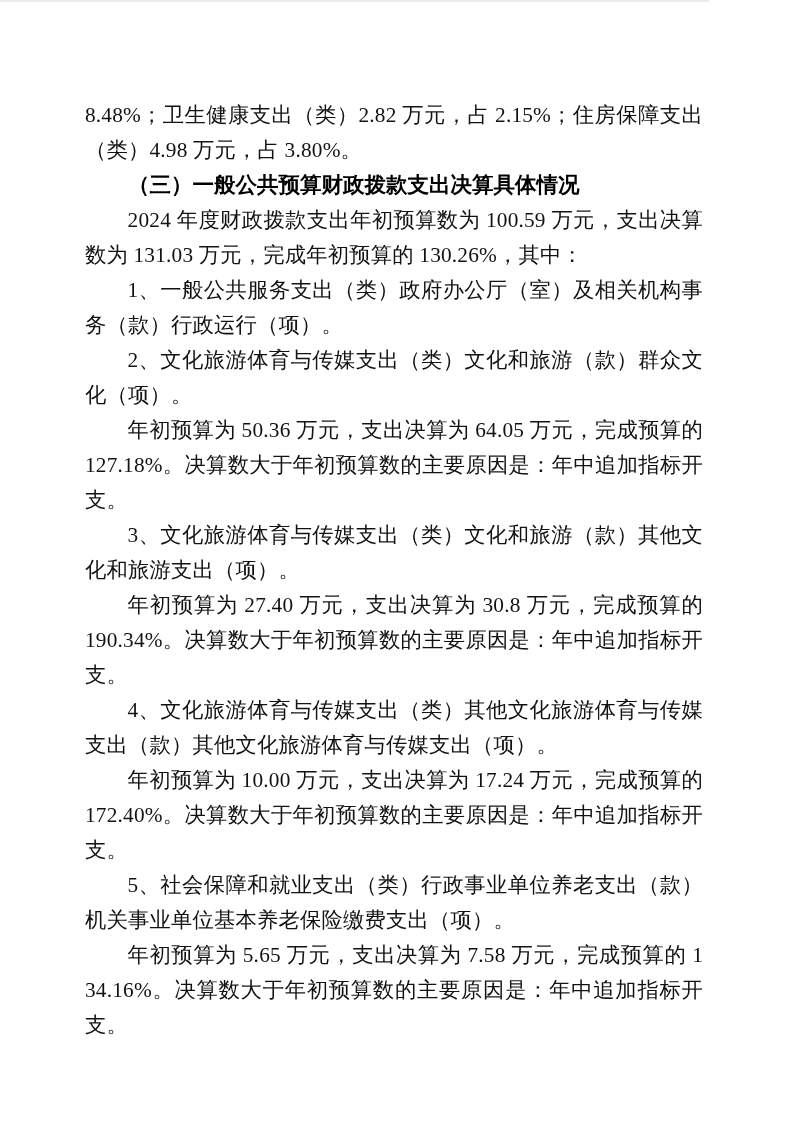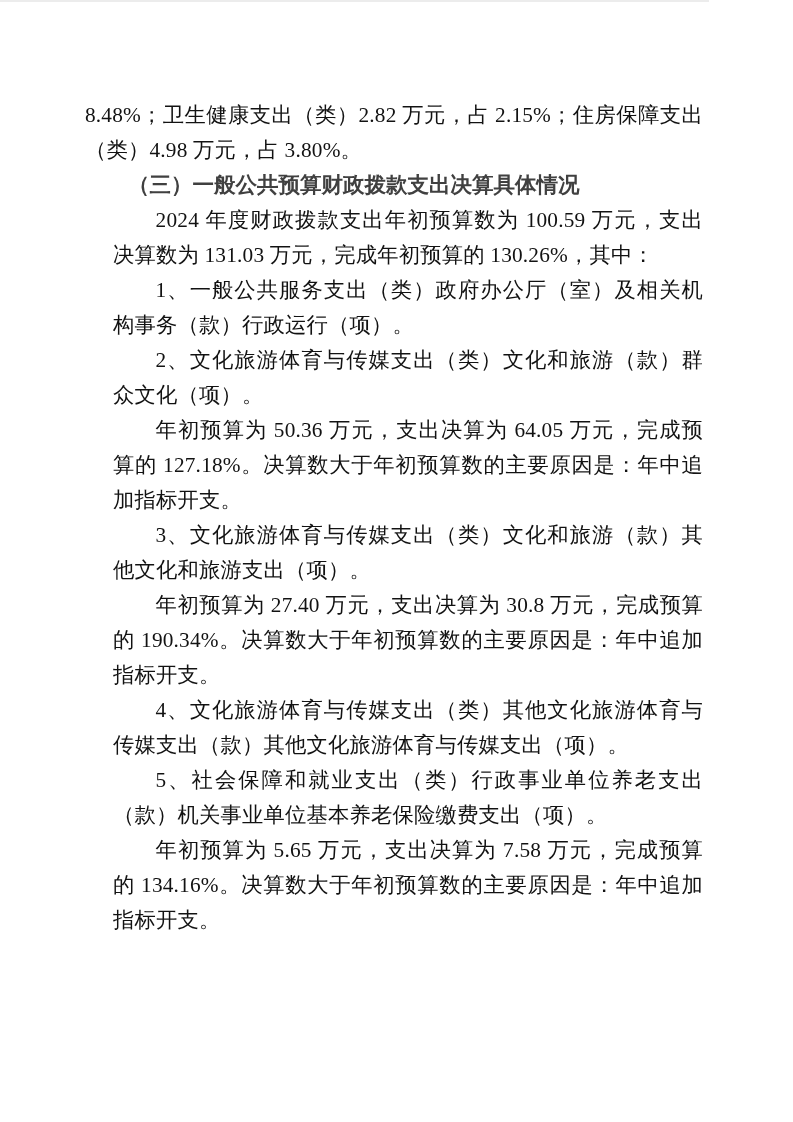--- a/index.html
+++ b/index.html
@@ -28,31 +28,30 @@
   .para {
     margin: 0;
     font-size: 21.3px;
     line-height: 35px;
     text-align: justify;
     letter-spacing: 0.2px;
     word-break: break-all;
   }
   .para.indent {
     text-indent: 2em;
-    margin-left: 28px;
   }
   .heading {
     margin: 0;
     font-size: 21.5px;
     line-height: 35px;
     font-weight: bold;
     font-family: "Liberation Sans", "DejaVu Sans", sans-serif;
     text-indent: 2em;
     text-align: left;
-    color: #404040;
+    color: #000000;
   }
 </style>
 </head>
 <body>
 
 <div class="page">
   <div class="content">
 
     <p class="para">8.48%；卫生健康支出（类）2.82 万元，占 2.15%；住房保障支出（类）4.98 万元，占 3.80%。</p>
 
@@ -66,19 +65,20 @@
     <p class="para indent">2、文化旅游体育与传媒支出（类）文化和旅游（款）群众文化（项）。</p>
 
     <p class="para indent">年初预算为 50.36 万元，支出决算为 64.05 万元，完成预算的 127.18%。决算数大于年初预算数的主要原因是：年中追加指标开支。</p>
 
     <p class="para indent">3、文化旅游体育与传媒支出（类）文化和旅游（款）其他文化和旅游支出（项）。</p>
 
     <p class="para indent">年初预算为 27.40 万元，支出决算为 30.8 万元，完成预算的 190.34%。决算数大于年初预算数的主要原因是：年中追加指标开支。</p>
 
     <p class="para indent">4、文化旅游体育与传媒支出（类）其他文化旅游体育与传媒支出（款）其他文化旅游体育与传媒支出（项）。</p>
 
+    <p class="para indent">年初预算为 10.00 万元，支出决算为 17.24 万元，完成预算的 172.40%。决算数大于年初预算数的主要原因是：年中追加指标开支。</p>
 
     <p class="para indent">5、社会保障和就业支出（类）行政事业单位养老支出（款）机关事业单位基本养老保险缴费支出（项）。</p>
 
     <p class="para indent">年初预算为 5.65 万元，支出决算为 7.58 万元，完成预算的 134.16%。决算数大于年初预算数的主要原因是：年中追加指标开支。</p>
 
   </div>
 </div>
 
 </body></html>

